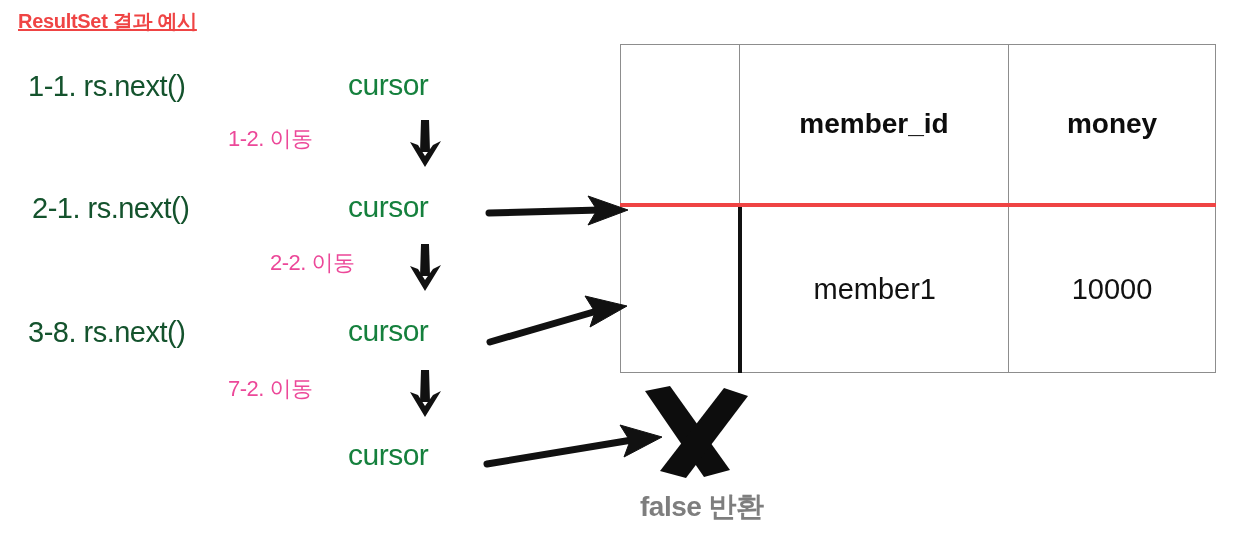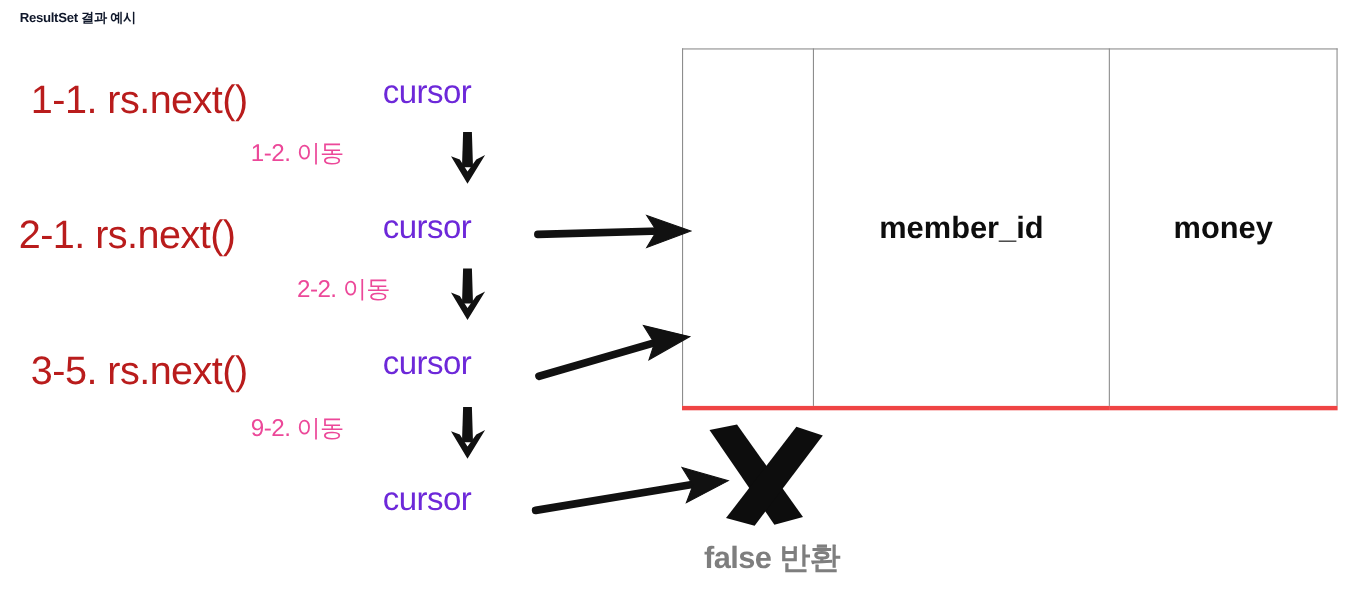--- a/index.html
+++ b/index.html
@@ -9,43 +9,44 @@
     font-family:"Liberation Sans","DejaVu Sans",sans-serif;
     position:relative;
     overflow:hidden;
     -webkit-font-smoothing:antialiased;
   }
   .abs{position:absolute;}
 
   
   #title{
     left:18px;top:8px;
-    font-size:12px;
+    font-size:20px;
     font-weight:bold;
-    color:#0f172a;
+    color:#ef4444;
     letter-spacing:-0.3px;
     white-space:nowrap;
+    text-decoration:underline;
   }
 
   
   .step-main{
-    font-size:36px;
-    color:#b91c1c;
+    font-size:29px;
+    color:#14532d;
     white-space:nowrap;
     letter-spacing:-0.5px;
   }
   .step-sub{
     font-size:22px;
     color:#ec4899;
     white-space:nowrap;
     letter-spacing:-0.5px;
   }
   .cursor-label{
     font-size:30px;
-    color:#6d28d9;
+    color:#15803d;
     white-space:nowrap;
     letter-spacing:-0.5px;
   }
 
   
   #rs-table{
     left:620px;top:44px;
     width:592px;height:329px;
     border-collapse:collapse;
     table-layout:fixed;
@@ -94,42 +95,47 @@
 </style>
 </head>
 <body>
 
 <div class="abs" id="title">ResultSet 결과 예시</div>
 
 <div class="abs step-main" style="left:28px;top:70px;">1-1. rs.next()</div>
 
 <div class="abs step-sub" style="left:228px;top:124px;">1-2. 이동</div>
 
-<div class="abs step-main" style="left:17px;top:192px;text-align:right;">2-1. rs.next()</div>
+<div class="abs step-main" style="left:32px;top:192px;text-align:right;">2-1. rs.next()</div>
 
 <div class="abs step-sub" style="left:228px;top:248px;margin-left:42px;">2-2. 이동</div>
 
-<div class="abs step-main" style="left:28px;top:316px;">3-5. rs.next()</div>
+<div class="abs step-main" style="left:28px;top:316px;">3-8. rs.next()</div>
 
-<div class="abs step-sub" style="left:228px;top:374px;">9-2. 이동</div>
+<div class="abs step-sub" style="left:228px;top:374px;">7-2. 이동</div>
 
 <div class="abs cursor-label" style="left:348px;top:68px;">cursor</div>
 
 <div class="abs cursor-label" style="left:348px;top:190px;">cursor</div>
 
 <div class="abs cursor-label" style="left:348px;top:314px;">cursor</div>
 
 <div class="abs cursor-label" style="left:348px;top:438px;">cursor</div>
 
 <table class="abs" id="rs-table">
   <tbody>
     <tr class="hdr">
       <td class="c-idx"></td>
       <td class="c-mid">member_id</td>
       <td class="c-end">money</td>
+    </tr>
+    <tr class="drow">
+      <td class="c-idx"></td>
+      <td class="c-mid">member1</td>
+      <td class="c-end">10000</td>
     </tr>
   </tbody>
 </table>
 
 <svg class="abs" id="arrow-layer" viewBox="0 0 1240 546">
 
   <g fill="#111111">
     <path d="M421,120 L429,120 L430,152 L420,152 Z"></path>
     <path d="M410,142 L425,167 L441,141 L433,145 L425,156 L418,145 Z"></path>
   </g>

